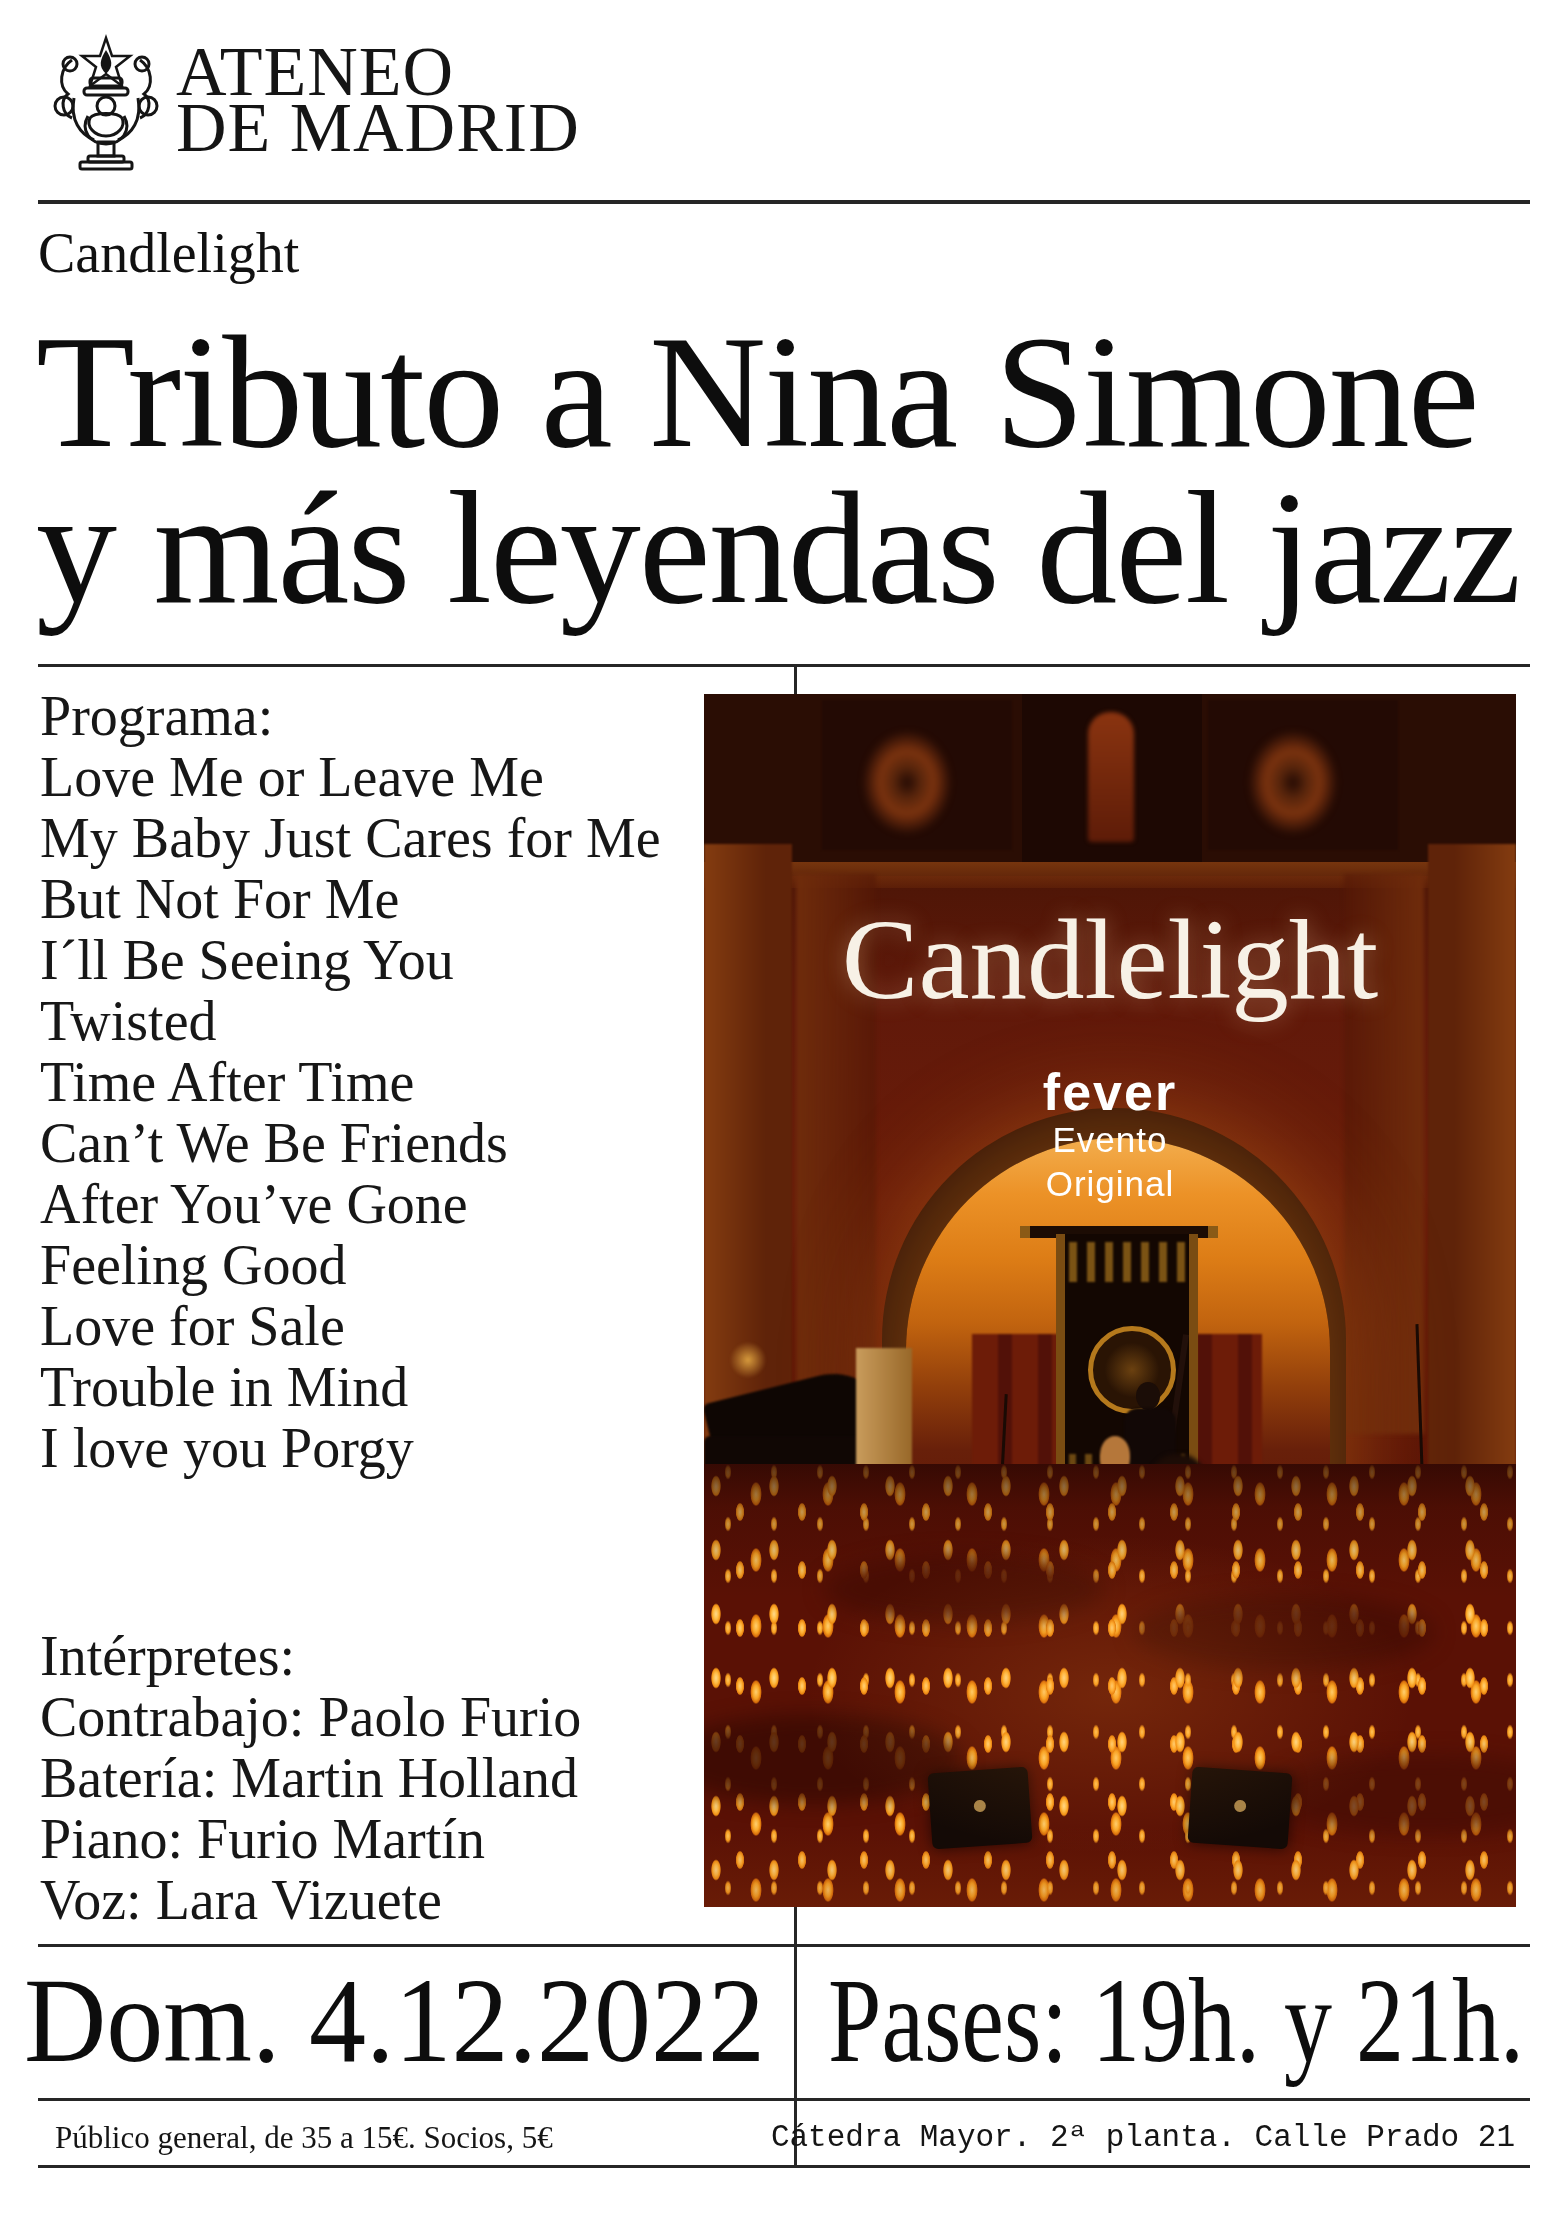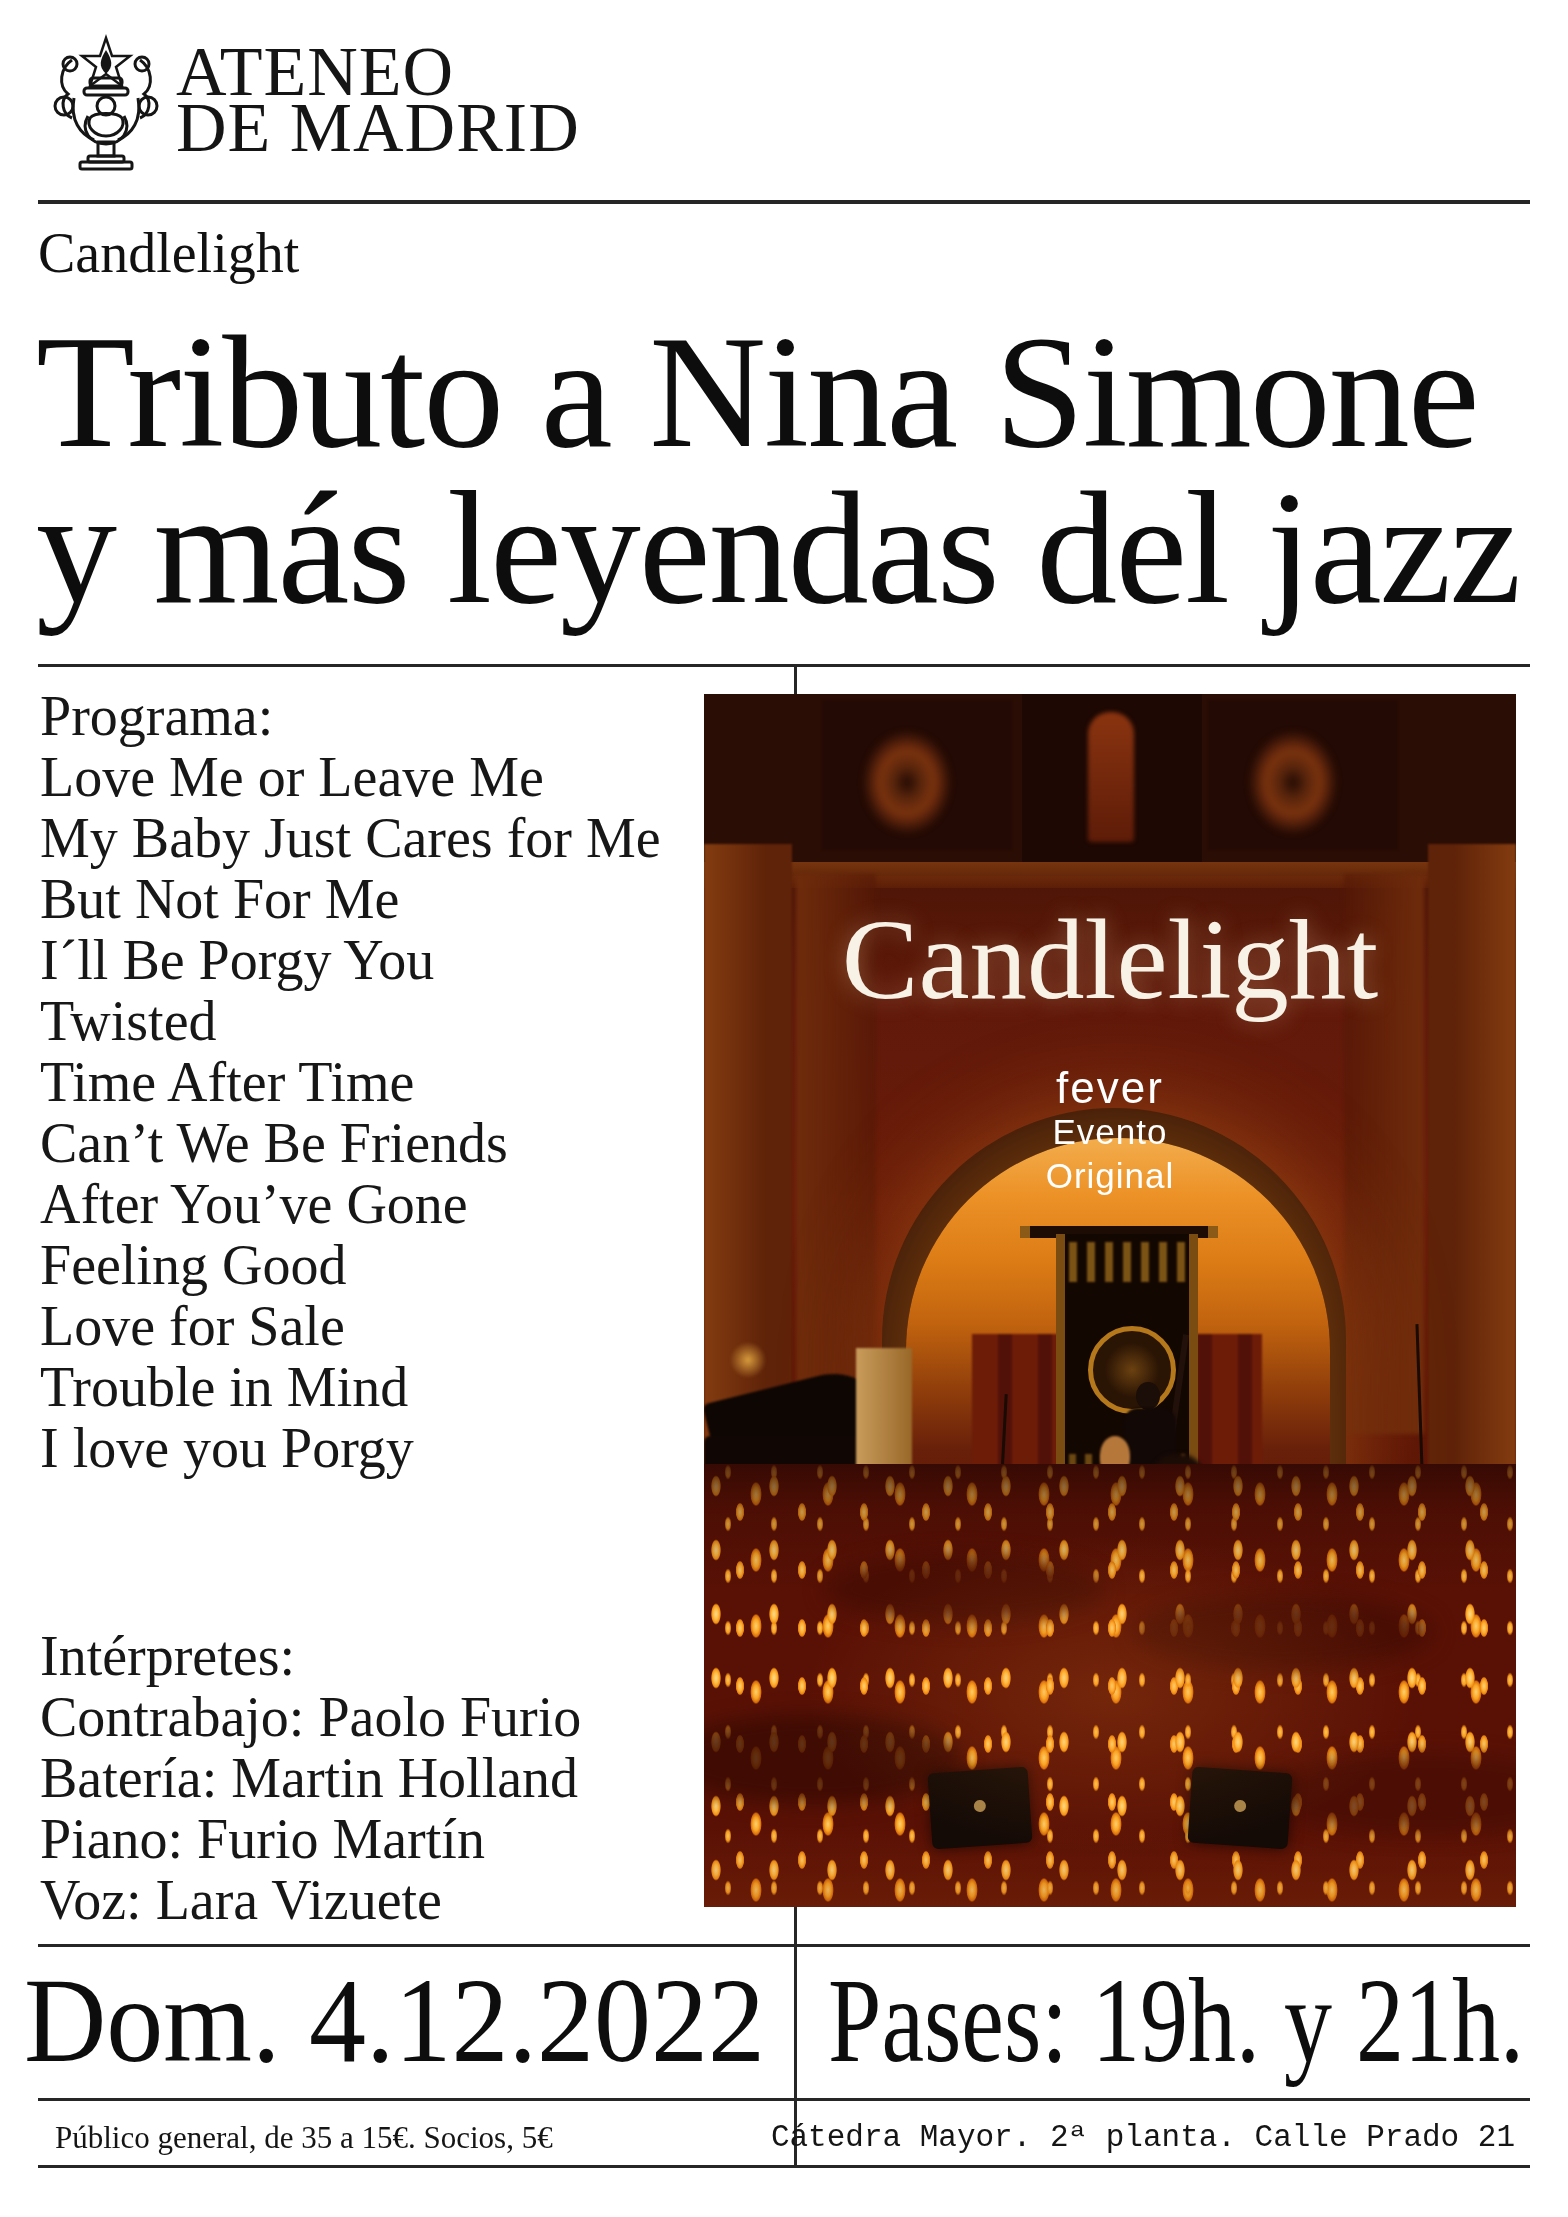--- a/index.html
+++ b/index.html
@@ -61,21 +61,21 @@
     box-shadow:0 0 90px 30px rgba(236,140,35,.35);
   }
   .curtain{left:268px; top:640px; width:290px; height:300px;
     background:repeating-linear-gradient(90deg,#6d1c08 0 26px,#521108 26px 40px); filter:blur(1px);}
   .brand-candlelight{
     left:0; right:0; top:208px; text-align:center;
     font-size:115px; line-height:1; color:#f7f1e6; letter-spacing:0px;
     text-shadow:0 0 22px rgba(255,220,170,.35); font-family:"Liberation Serif",serif;
   }
   .fever-wrap{left:0; right:0; top:372px; text-align:center; font-family:"Liberation Sans",sans-serif; color:#fff;}
-  .fever-logo{position:static; display:block; font-size:44px; font-weight:normal; letter-spacing:2px; line-height:1;text-align:center;}
+  .fever-logo{position:static; display:block; font-size:52px; font-weight:bold; letter-spacing:2px; line-height:1;text-align:center;}
   .fever-sub{position:static; display:block; font-size:35px; line-height:44px; letter-spacing:1px;}
   
   .banner-bar{left:316px; top:532px; width:178px; height:12px; background:#1c0c04; border-left:10px solid #8a5a16; border-right:10px solid #8a5a16;}
   .banner{left:352px; top:540px; width:124px; height:262px; background:#130702;
     border-left:9px solid #7a4c12; border-right:9px solid #7a4c12;}
   .banner-glyphs{left:4px; right:4px; top:8px; height:40px;
     background:repeating-linear-gradient(90deg,#a8741c 0 8px,#13070200 8px 18px); opacity:.7; filter:blur(1px);}
   .banner-emblem{left:50%; top:92px; width:78px; height:78px; margin-left:-39px; border-radius:50%;
     border:5px solid #b5791c; background:radial-gradient(closest-side,#6b4110,#2a1404 70%);}
   .banner-glyphs2{left:4px; right:4px; bottom:8px; height:34px;
@@ -156,21 +156,21 @@
   <div class="big-title title-l2">y más leyendas del jazz</div>
   <div class="rule hrule-title"></div>
   <div class="rule vdivider"></div>
 
   <div class="textblock program-block">
     <div>Programa:</div>
     <div>
         <div>Love Me or Leave Me</div>
         <div>My Baby Just Cares for Me</div>
         <div>But Not For Me</div>
-        <div>I´ll Be Porgy You</div>
+        <div>I´ll Be Seeing You</div>
         <div>Twisted</div>
         <div>Time After Time</div>
         <div>Can’t We Be Friends</div>
         <div>After You’ve Gone</div>
         <div>Feeling Good</div>
         <div>Love for Sale</div>
         <div>Trouble in Mind</div>
         <div>I love you Porgy</div>
       </div>
   </div>

